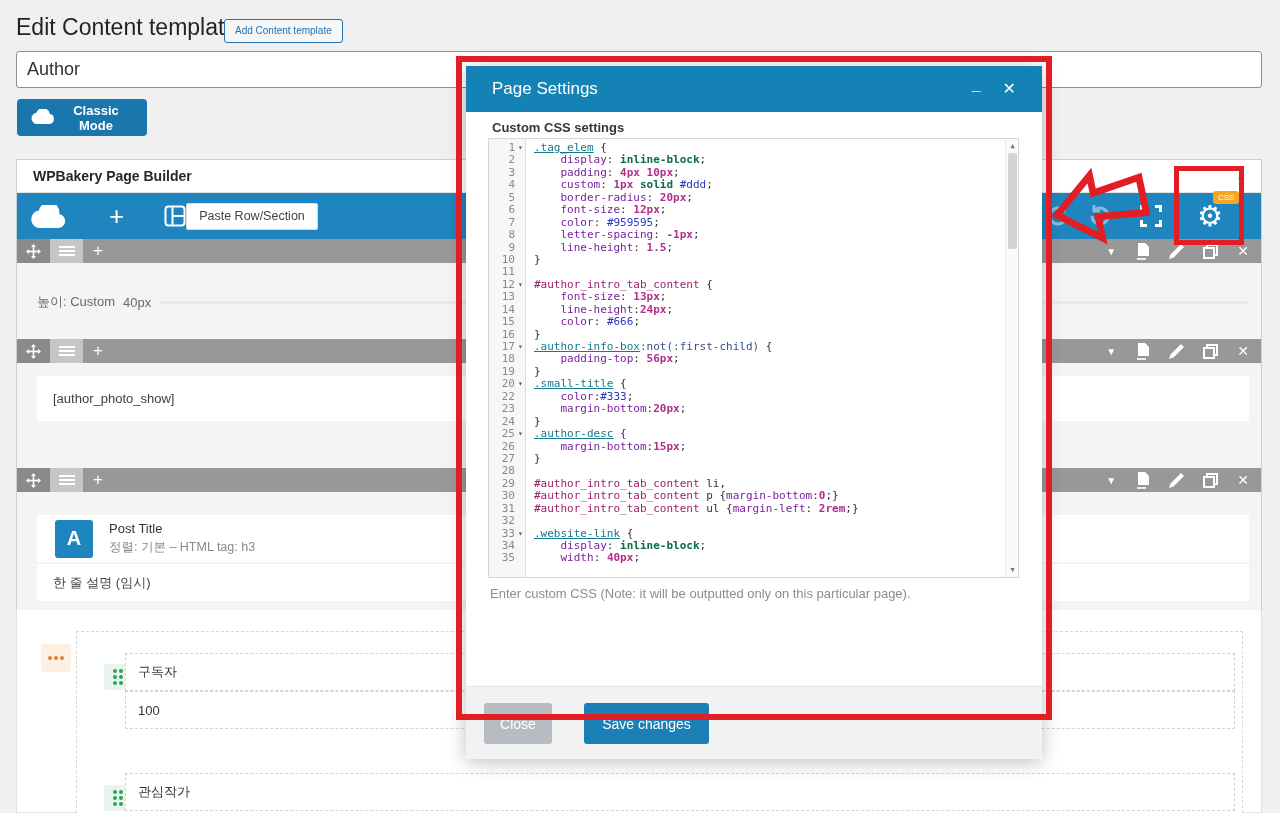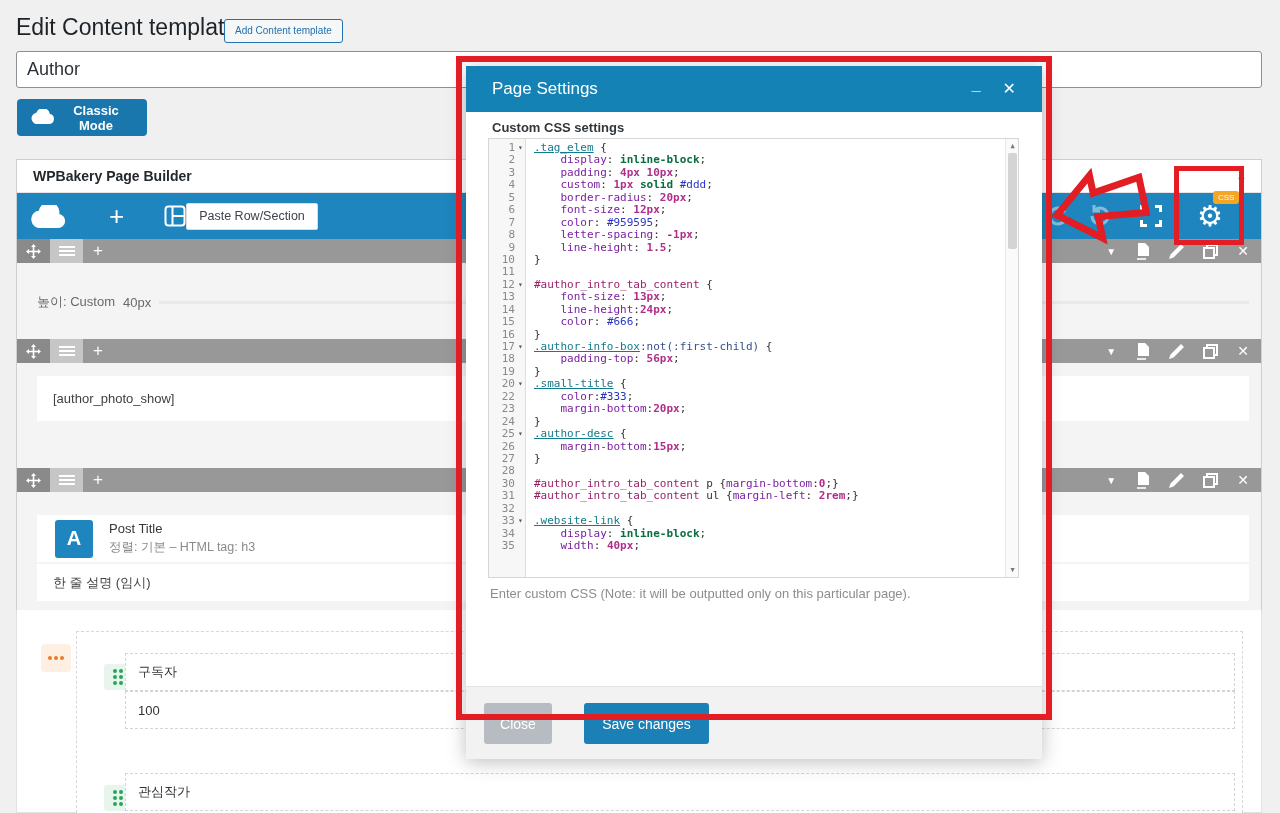--- a/index.html
+++ b/index.html
@@ -380,20 +380,21 @@
         <div class="ed-line"><span class="ed-ln">18</span><span class="ed-fold"></span><span class="ed-code"><span class="tk-pl">    </span><span class="tk-pr">padding-top</span><span class="tk-pl">: </span><span class="tk-num">56px</span><span class="tk-pl">;</span></span></div>
         <div class="ed-line"><span class="ed-ln">19</span><span class="ed-fold"></span><span class="ed-code"><span class="tk-pl">}</span></span></div>
         <div class="ed-line"><span class="ed-ln">20</span><span class="ed-fold">▾</span><span class="ed-code"><span class="tk-sc">.small-title</span><span class="tk-pl"> {</span></span></div>
         <div class="ed-line"><span class="ed-ln">22</span><span class="ed-fold"></span><span class="ed-code"><span class="tk-pl">    </span><span class="tk-pr">color</span><span class="tk-pl">:</span><span class="tk-hex">#333</span><span class="tk-pl">;</span></span></div>
         <div class="ed-line"><span class="ed-ln">23</span><span class="ed-fold"></span><span class="ed-code"><span class="tk-pl">    </span><span class="tk-pr">margin-bottom</span><span class="tk-pl">:</span><span class="tk-num">20px</span><span class="tk-pl">;</span></span></div>
         <div class="ed-line"><span class="ed-ln">24</span><span class="ed-fold"></span><span class="ed-code"><span class="tk-pl">}</span></span></div>
         <div class="ed-line"><span class="ed-ln">25</span><span class="ed-fold">▾</span><span class="ed-code"><span class="tk-sc">.author-desc</span><span class="tk-pl"> {</span></span></div>
         <div class="ed-line"><span class="ed-ln">26</span><span class="ed-fold"></span><span class="ed-code"><span class="tk-pl">    </span><span class="tk-pr">margin-bottom</span><span class="tk-pl">:</span><span class="tk-num">15px</span><span class="tk-pl">;</span></span></div>
         <div class="ed-line"><span class="ed-ln">27</span><span class="ed-fold"></span><span class="ed-code"><span class="tk-pl">}</span></span></div>
         <div class="ed-line"><span class="ed-ln">28</span><span class="ed-fold"></span><span class="ed-code"></span></div>
+        <div class="ed-line"><span class="ed-ln">29</span><span class="ed-fold"></span><span class="ed-code"><span class="tk-si">#author_intro_tab_content</span><span class="tk-tg"> li</span><span class="tk-pl">,</span></span></div>
         <div class="ed-line"><span class="ed-ln">30</span><span class="ed-fold"></span><span class="ed-code"><span class="tk-si">#author_intro_tab_content</span><span class="tk-tg"> p</span><span class="tk-pl"> {</span><span class="tk-pr">margin-bottom</span><span class="tk-pl">:</span><span class="tk-num">0</span><span class="tk-pl">;}</span></span></div>
         <div class="ed-line"><span class="ed-ln">31</span><span class="ed-fold"></span><span class="ed-code"><span class="tk-si">#author_intro_tab_content</span><span class="tk-tg"> ul</span><span class="tk-pl"> {</span><span class="tk-pr">margin-left</span><span class="tk-pl">: </span><span class="tk-num">2rem</span><span class="tk-pl">;}</span></span></div>
         <div class="ed-line"><span class="ed-ln">32</span><span class="ed-fold"></span><span class="ed-code"></span></div>
         <div class="ed-line"><span class="ed-ln">33</span><span class="ed-fold">▾</span><span class="ed-code"><span class="tk-sc">.website-link</span><span class="tk-pl"> {</span></span></div>
         <div class="ed-line"><span class="ed-ln">34</span><span class="ed-fold"></span><span class="ed-code"><span class="tk-pl">    </span><span class="tk-pr">display</span><span class="tk-pl">: </span><span class="tk-kw">inline-block</span><span class="tk-pl">;</span></span></div>
         <div class="ed-line"><span class="ed-ln">35</span><span class="ed-fold"></span><span class="ed-code"><span class="tk-pl">    </span><span class="tk-pr">width</span><span class="tk-pl">: </span><span class="tk-num">40px</span><span class="tk-pl">;</span></span></div>
       </div>
     <div class="ed-scroll">
       <span class="up">▲</span>
       <span class="thumb"></span>

